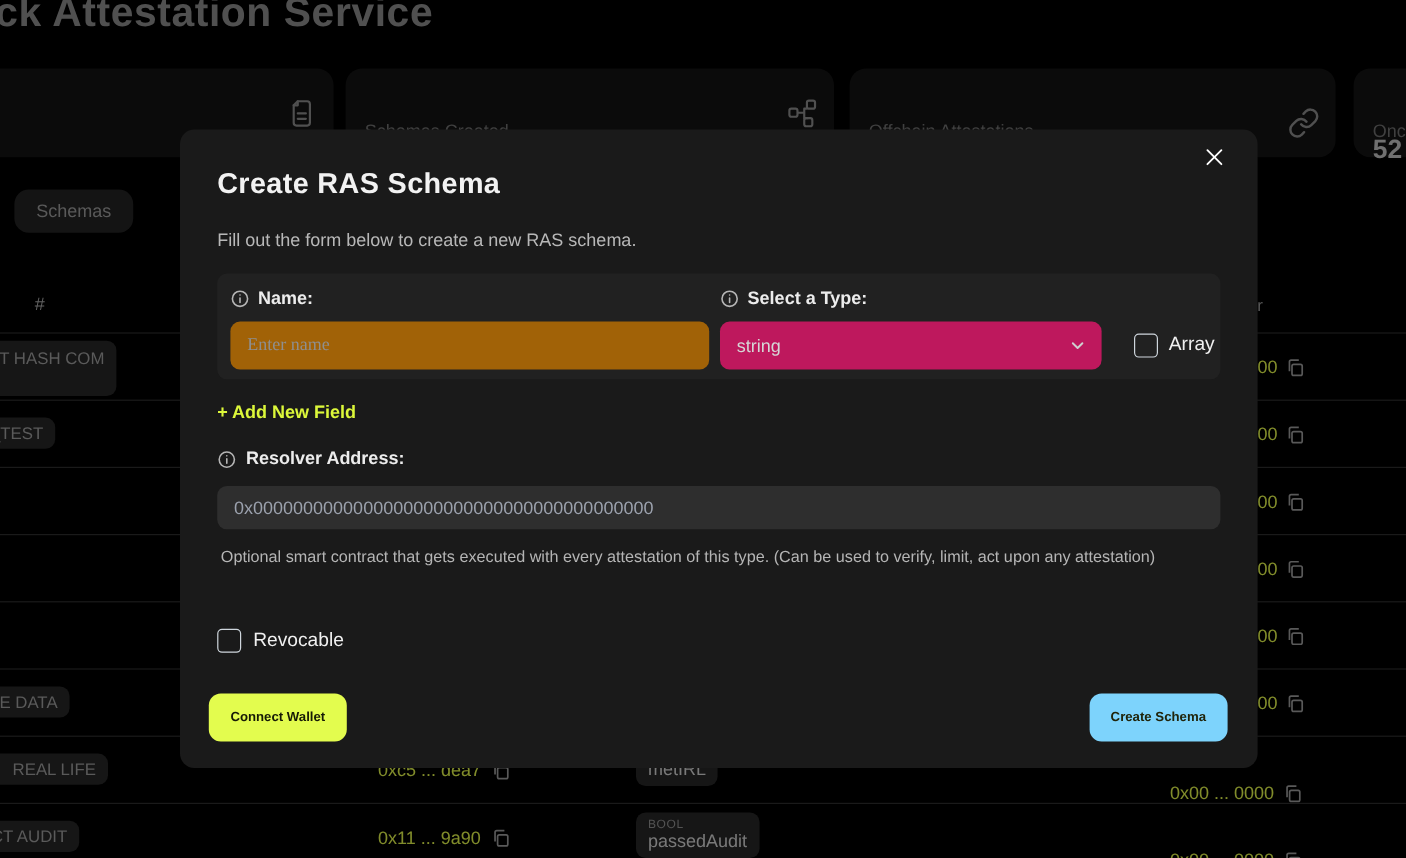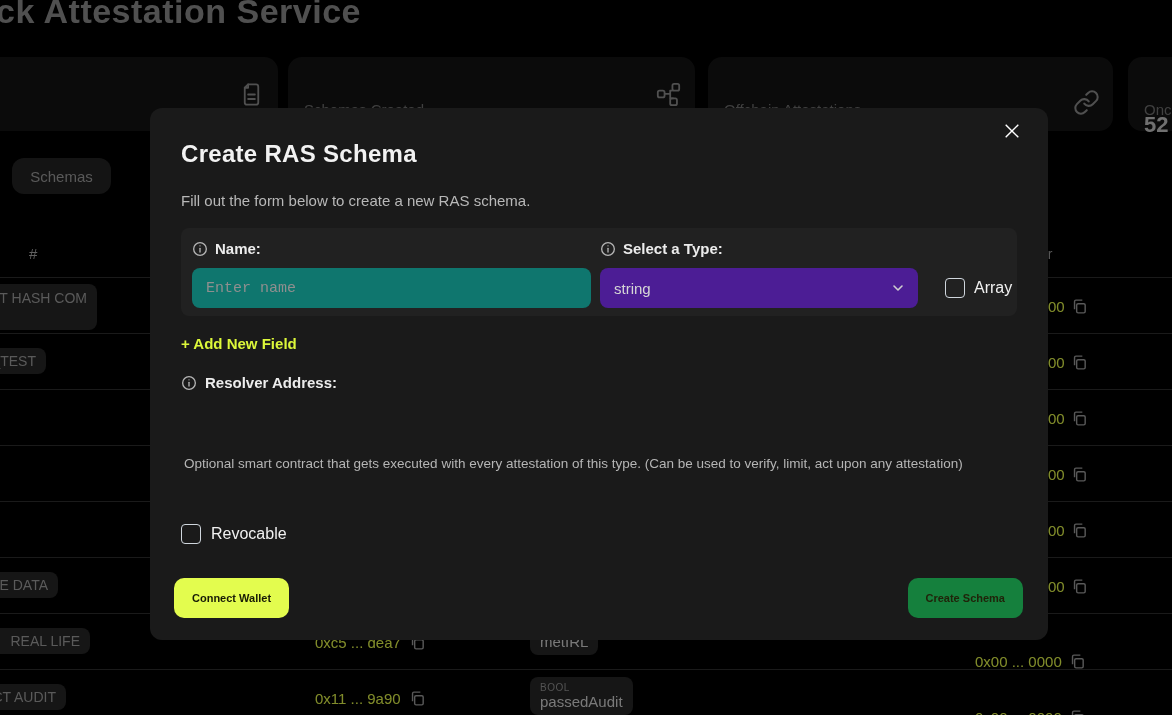--- a/index.html
+++ b/index.html
@@ -100,28 +100,28 @@
     background:#212121; border-radius:8px;
   }
   .f-label {
     position:absolute; top:12px; display:flex; align-items:center; gap:7px;
     font-size:15px; font-weight:700; color:#ececec;
   }
   .info-ic { width:16px; height:16px; color:#b5b5b5; display:inline-block; }
   .info-ic svg { width:100%; height:100%; }
   .text-input {
     position:absolute; top:40px; height:40px;
-    background:#0f766e; border:none; border-radius:8px;
+    background:#a16207; border:none; border-radius:8px;
     color:#c9ced8; font-size:15px; padding:0 14px; outline:none;
-    font-family:Liberation Mono, monospace;
+    font-family:Liberation Serif, serif;
   }
   .text-input::placeholder { color:#8f8f8f; }
   .select-box {
     position:absolute; left:419px; top:40px; width:318px; height:40px;
-    background:#4c1d95; border-radius:8px; cursor:pointer;
+    background:#be185d; border-radius:8px; cursor:pointer;
     display:flex; align-items:center; justify-content:space-between;
     padding:0 12px 0 14px; font-size:15px; color:#d6d6d6;
   }
   .chev { width:16px; height:16px; color:#cfcfcf; }
   .chev svg { width:100%; height:100%; }
   .checkbox {
     width:20px; height:20px; border:1.5px solid #cfd6dd; border-radius:4px;
     background:transparent; cursor:pointer; flex:none;
   }
   .array-wrap {
@@ -152,21 +152,21 @@
     position:absolute; left:31px; top:416px;
     display:flex; align-items:center; gap:10px;
     font-size:16px; color:#f0f0f0;
   }
   .btn {
     position:absolute; top:470px; height:40px; border:none; border-radius:10px;
     font-size:11px; font-weight:700; cursor:pointer;
     font-family:"Liberation Sans", sans-serif; padding:0 18px;
   }
   .btn-connect { left:24px; background:#e3fc4e; color:#171a06; }
-  .btn-create { right:25px; background:#15803d; color:#20240a;margin-left:12px; }
+  .btn-create { right:25px; background:#7dd3fc; color:#20240a;margin-left:12px; }
 </style>
 </head>
 <body>
 
 <div id="app">
 
   <div class="bg-page">
 
     <div class="page-title">ck Attestation Service</div>
 
@@ -383,20 +383,21 @@
     <div class="resolver-label">
       <span class="info-ic">
         <svg viewBox="0 0 24 24" fill="none" stroke="currentColor" stroke-width="2" stroke-linecap="round">
           <circle cx="12" cy="12" r="9.5"></circle>
             <line x1="12" y1="11" x2="12" y2="16.5"></line>
             <line x1="12" y1="7.2" x2="12" y2="7.3"></line>
         </svg>
       </span>
       <span>Resolver Address:</span>
     </div>
+    <input class="resolver-input" type="text" value="0x0000000000000000000000000000000000000000" style="">
 
     <div class="helper">Optional smart contract that gets executed with every attestation of this type. (Can be used to verify, limit, act upon any attestation)</div>
 
     <div class="revocable-wrap">
       <span class="checkbox"></span>
       <span>Revocable</span>
     </div>
 
     <button class="btn btn-connect">Connect Wallet</button>
     <button class="btn btn-create">Create Schema</button>

